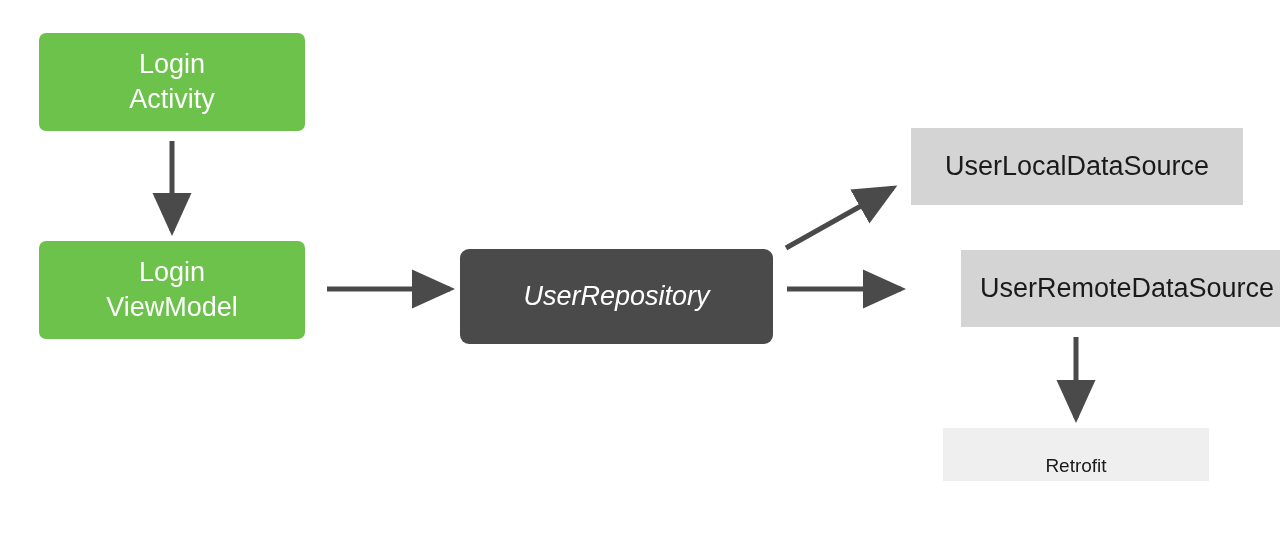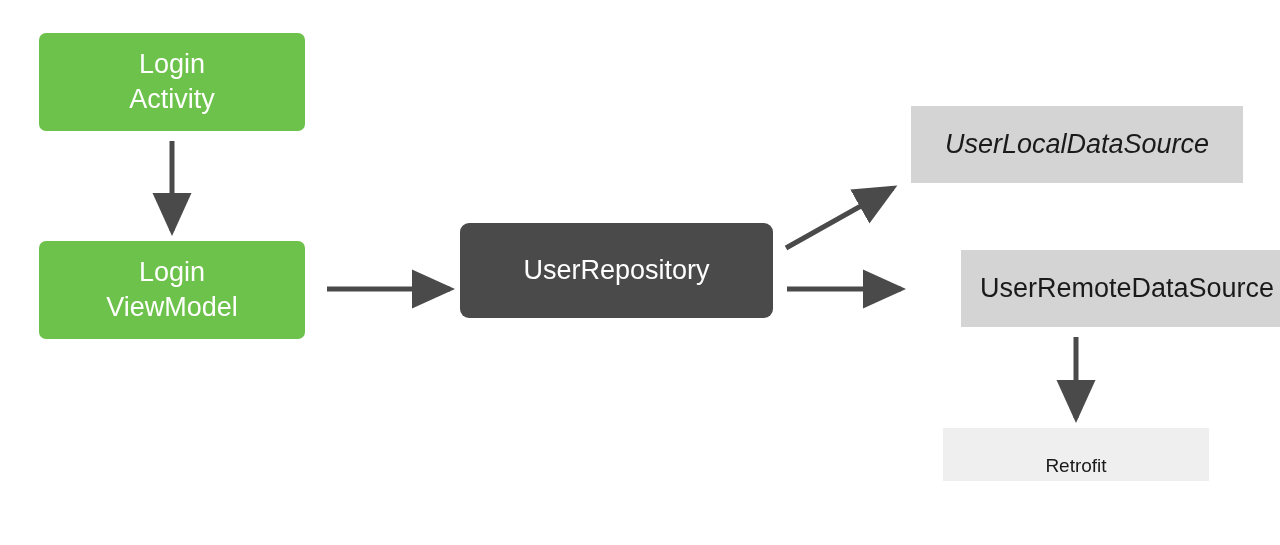--- a/index.html
+++ b/index.html
@@ -82,21 +82,21 @@
 
     <line x1="1076" y1="337" x2="1076" y2="418" stroke="#4A4A4A" stroke-width="5" marker-end="url(#arrowhead)"></line>
   </svg>
 
   <div class="node node-green" style="left:39px; top:33px; width:266px; height:98px;">Login
 Activity</div>
 
   <div class="node node-green" style="left:39px; top:241px; width:266px; height:98px;">Login
 ViewModel</div>
 
-  <div class="node node-dark" style="left:460px; top:223px; width:313px; height:95px;">UserRepository</div>
+  <div class="node node-dark" style="left:460px; top:249px; width:313px; height:95px;font-style:italic;">UserRepository</div>
 
-  <div class="node node-gray" style="left:911px; top:106px; width:332px; height:77px;font-style:italic;">UserLocalDataSource</div>
+  <div class="node node-gray" style="left:911px; top:128px; width:332px; height:77px;">UserLocalDataSource</div>
 
   <div class="node node-gray" style="left:961px; top:250px; width:332px; height:77px;">UserRemoteDataSource</div>
 
   <div class="node node-light" style="left:943px; top:428px; width:266px; height:77px;">Retrofit</div>
 
 </div>
 
 </body></html>

